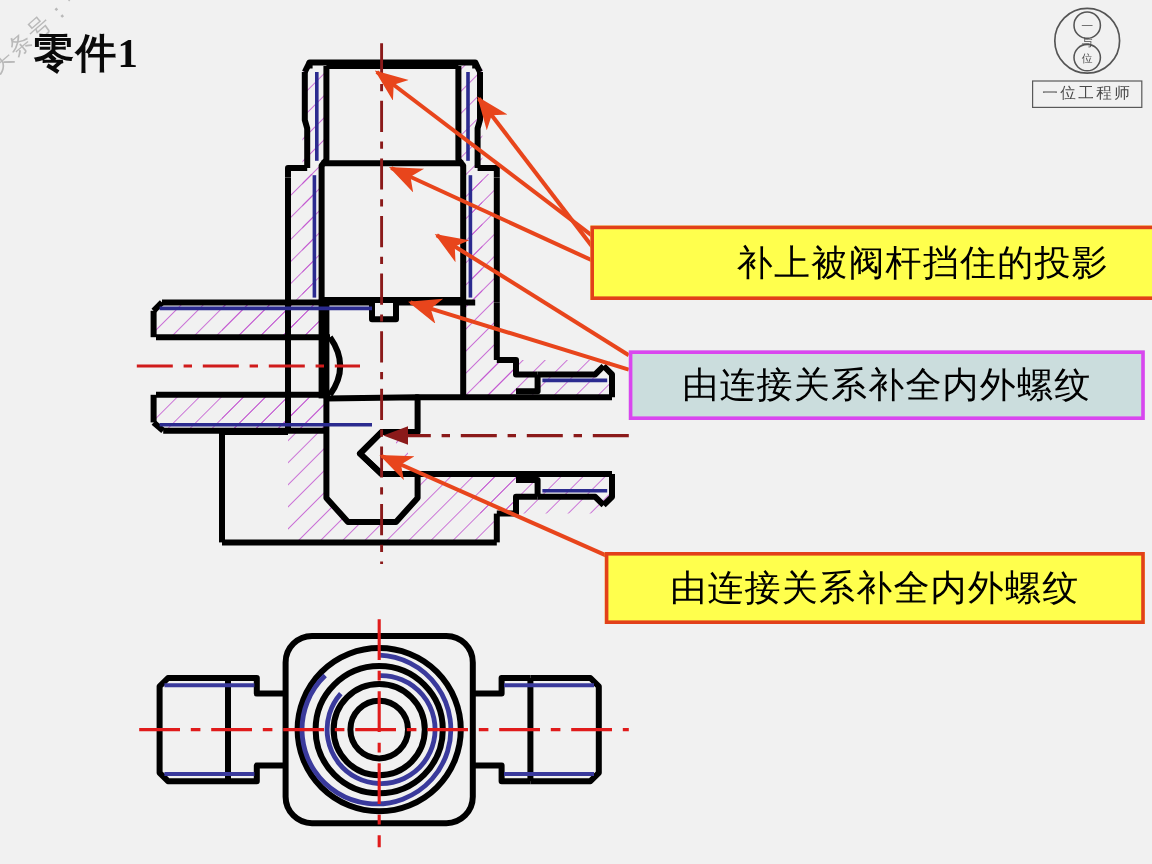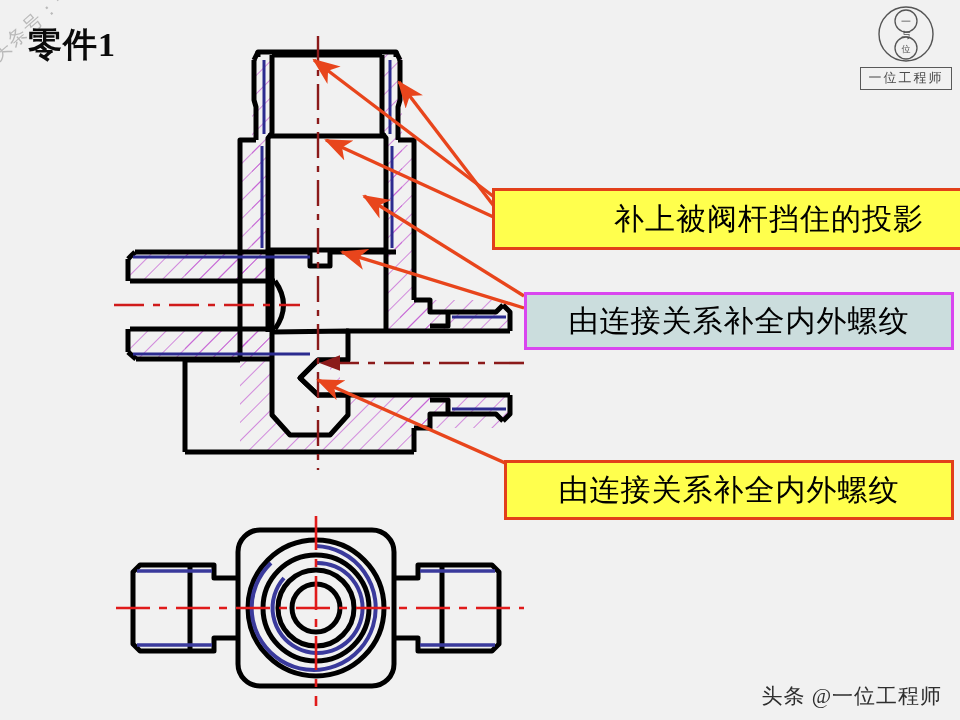--- a/index.html
+++ b/index.html
@@ -355,15 +355,14 @@
       <line x1="512" y1="466" x2="318" y2="380" marker-end="url(#arrowRed)"></line>
     </g>
   </svg>
 
   <div class="callout" id="callout-valve-stem">补上被阀杆挡住的投影</div>
 
   <div class="callout" id="callout-threads">由连接关系补全内外螺纹</div>
 
   <div class="callout" id="callout-valve-disc">由连接关系补全内外螺纹</div>
 
-  <div id="footer-credit">头条 @一位工程师</div>
 
 </div>
 
 </body></html>

